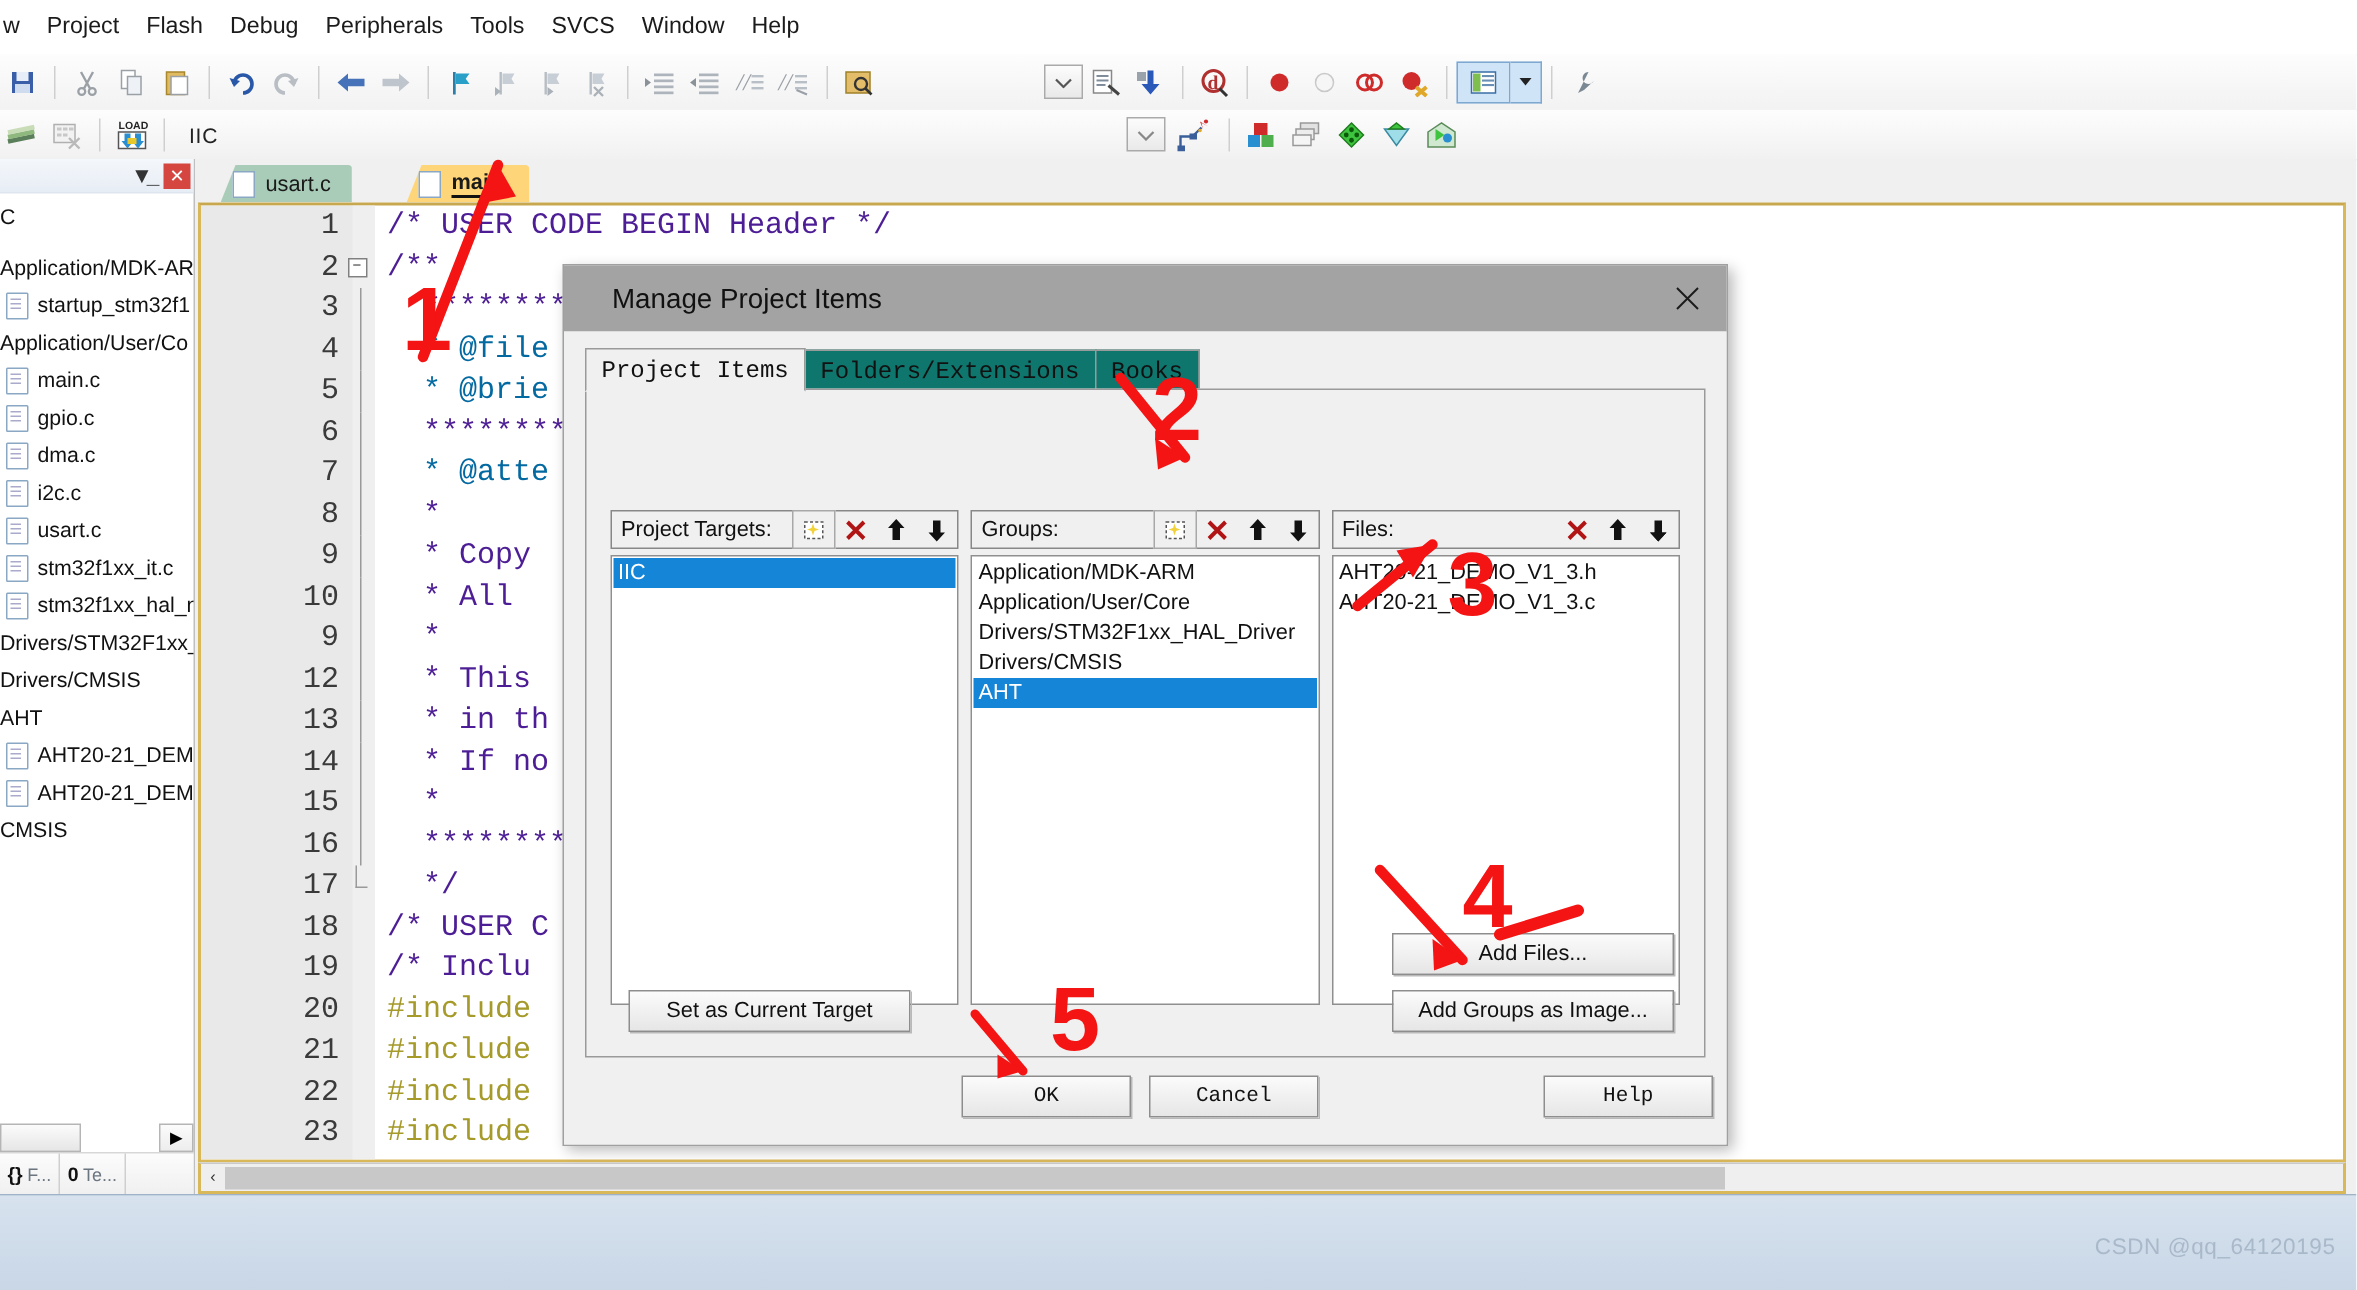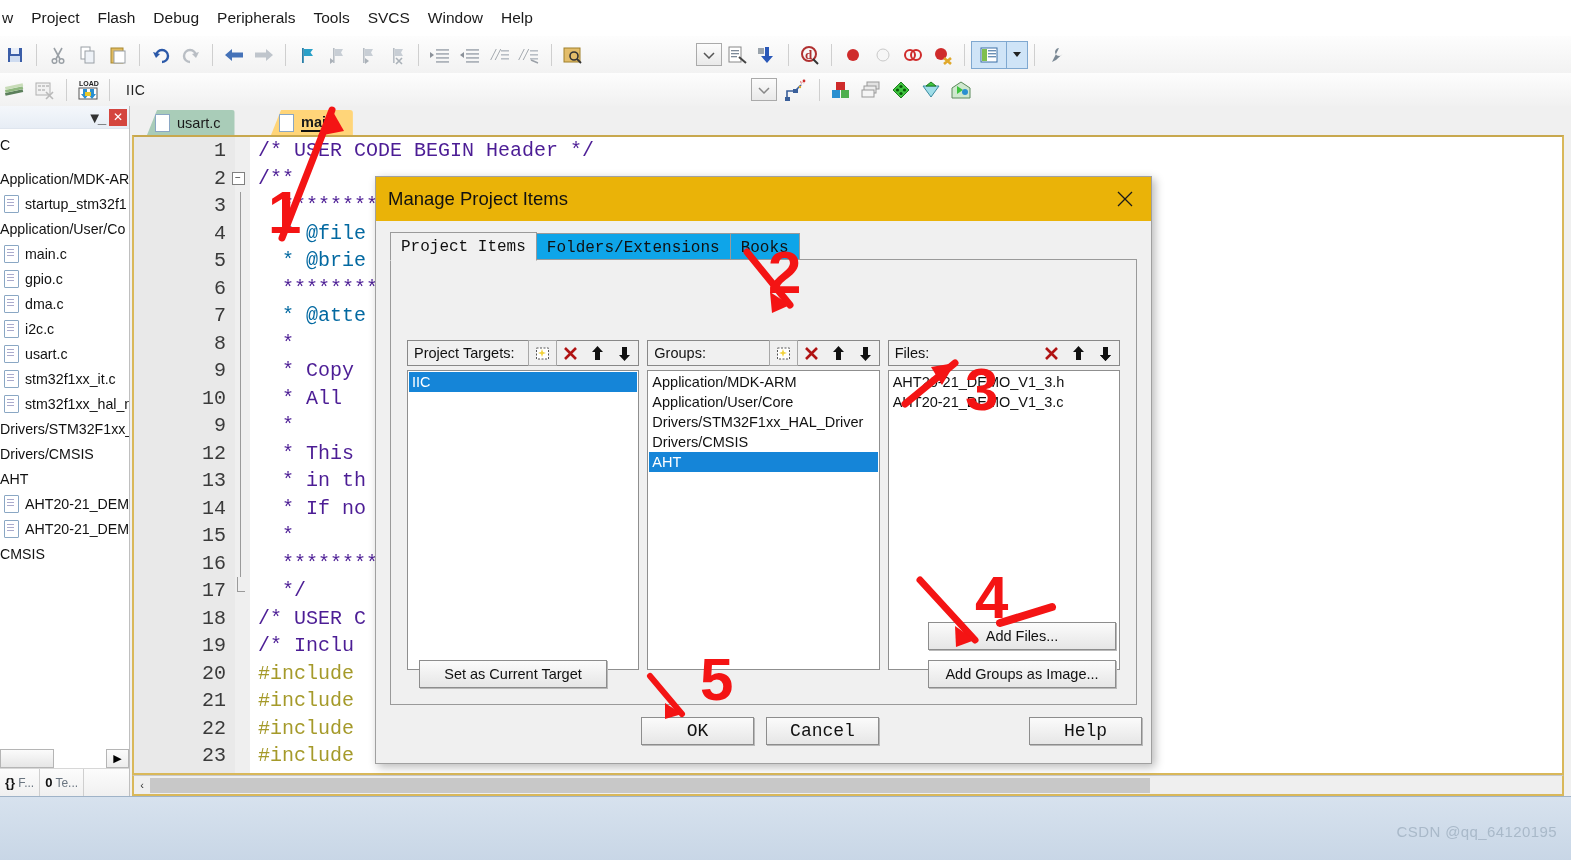--- a/index.html
+++ b/index.html
@@ -153,36 +153,36 @@
     letter-spacing:.4px;
   }
 
   
   .dlg{
     position:absolute;left:375px;top:176px;width:775px;height:586px;
     background:#f0f0f0;border:1px solid #a0a0a0;
     box-shadow:3px 3px 9px rgba(0,0,0,.28);
   }
   .dlg-title{
-    height:44px;background:#eab308;display:flex;align-items:center;
-    padding-left:12px;font-size:18.5px;color:#111;
+    height:44px;background:#a3a3a3;display:flex;align-items:center;
+    padding-left:32px;font-size:18.5px;color:#111;
   }
   .dlg-close{
     position:absolute;right:0;top:0;width:52px;height:44px;
     display:flex;align-items:center;justify-content:center;color:#222;
   }
   .dlg-body{position:absolute;left:0;top:44px;right:0;bottom:0;background:#f0f0f0;}
   .dtabs{
     position:absolute;left:14px;top:12px;display:flex;align-items:flex-end;height:28px;
     font-family:"Liberation Mono", monospace;
   }
   .dtab{
     height:27px;display:flex;align-items:center;padding:0 10px;font-size:16px;color:#111;
     border-left:1px solid #9a9a9a;border-top:1px solid #9a9a9a;border-right:1px solid #9a9a9a;
-    background:#0ea5e9;margin-right:-1px;
+    background:#0f766e;margin-right:-1px;
   }
   .dtab.active{background:#f0f0f0;border-bottom:1px solid #f0f0f0;position:relative;z-index:2;}
   .dtabs .endbar{width:1px;height:27px;background:#9a9a9a;}
   .dpanel{
     position:absolute;left:14px;top:38px;right:14px;bottom:58px;
     border:1px solid #9a9a9a;border-top:1px solid #9a9a9a;background:#f0f0f0;
   }
 
   .cols{position:absolute;left:16px;top:80px;right:16px;height:330px;display:flex;gap:8px;}
   .col{flex:1 1 0;display:flex;flex-direction:column;}
@@ -202,21 +202,21 @@
     height:20px;display:flex;align-items:center;padding-left:3px;
     font-size:14.5px;color:#111;white-space:nowrap;
   }
   .lrow.sel{background:#1585d8;color:#fff;}
 
   .btn{
     border:1px solid #8d8d8d;background:linear-gradient(#fbfbfb,#e6e6e6);
     display:flex;align-items:center;justify-content:center;
     font-size:14.5px;color:#111;box-shadow:1px 1px 0 #b9b9b9;box-sizing:border-box;
   }
-  .btn.mono{font-family:"Liberation Mono", monospace;font-size:18px;}
+  .btn.mono{font-family:"Liberation Mono", monospace;font-size:14px;}
   .btn-setcur{position:absolute;left:28px;bottom:16px;width:188px;height:28px;}
   .btn-addfiles{position:absolute;right:20px;bottom:54px;width:188px;height:28px;}
   .btn-addimg{position:absolute;right:20px;bottom:16px;width:188px;height:28px;}
 
   .footer{position:absolute;left:0;right:0;bottom:0;height:56px;}
   .btn-ok{position:absolute;left:265px;top:10px;width:113px;height:28px;}
   .btn-cancel{position:absolute;left:390px;top:10px;width:113px;height:28px;}
   .btn-help{position:absolute;left:653px;top:10px;width:113px;height:28px;}
 
   

